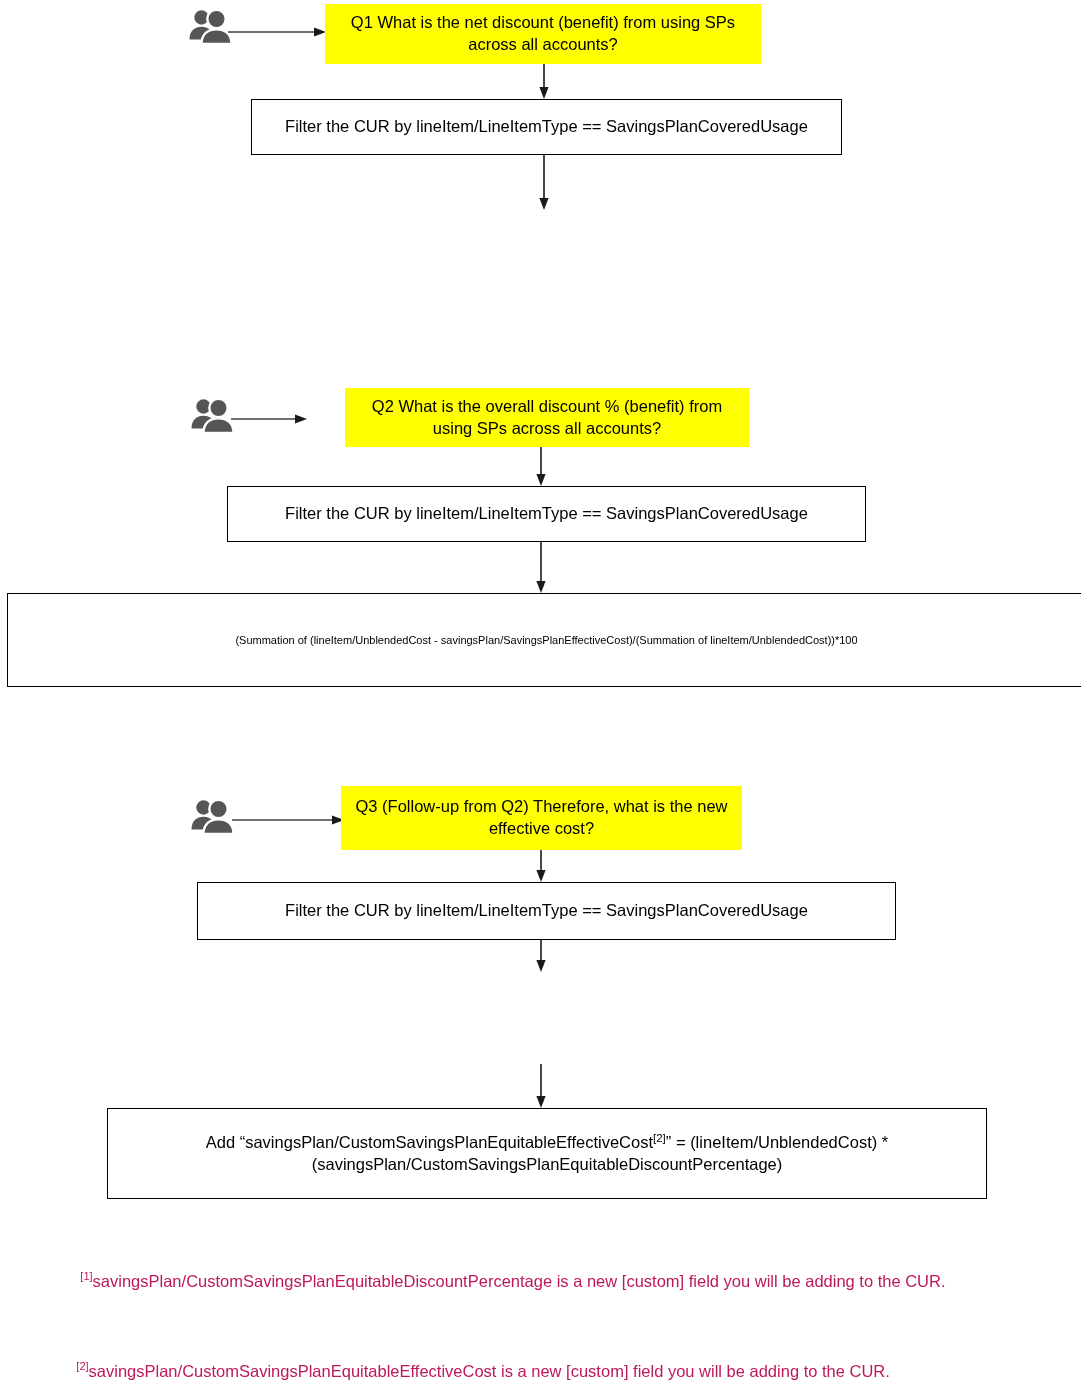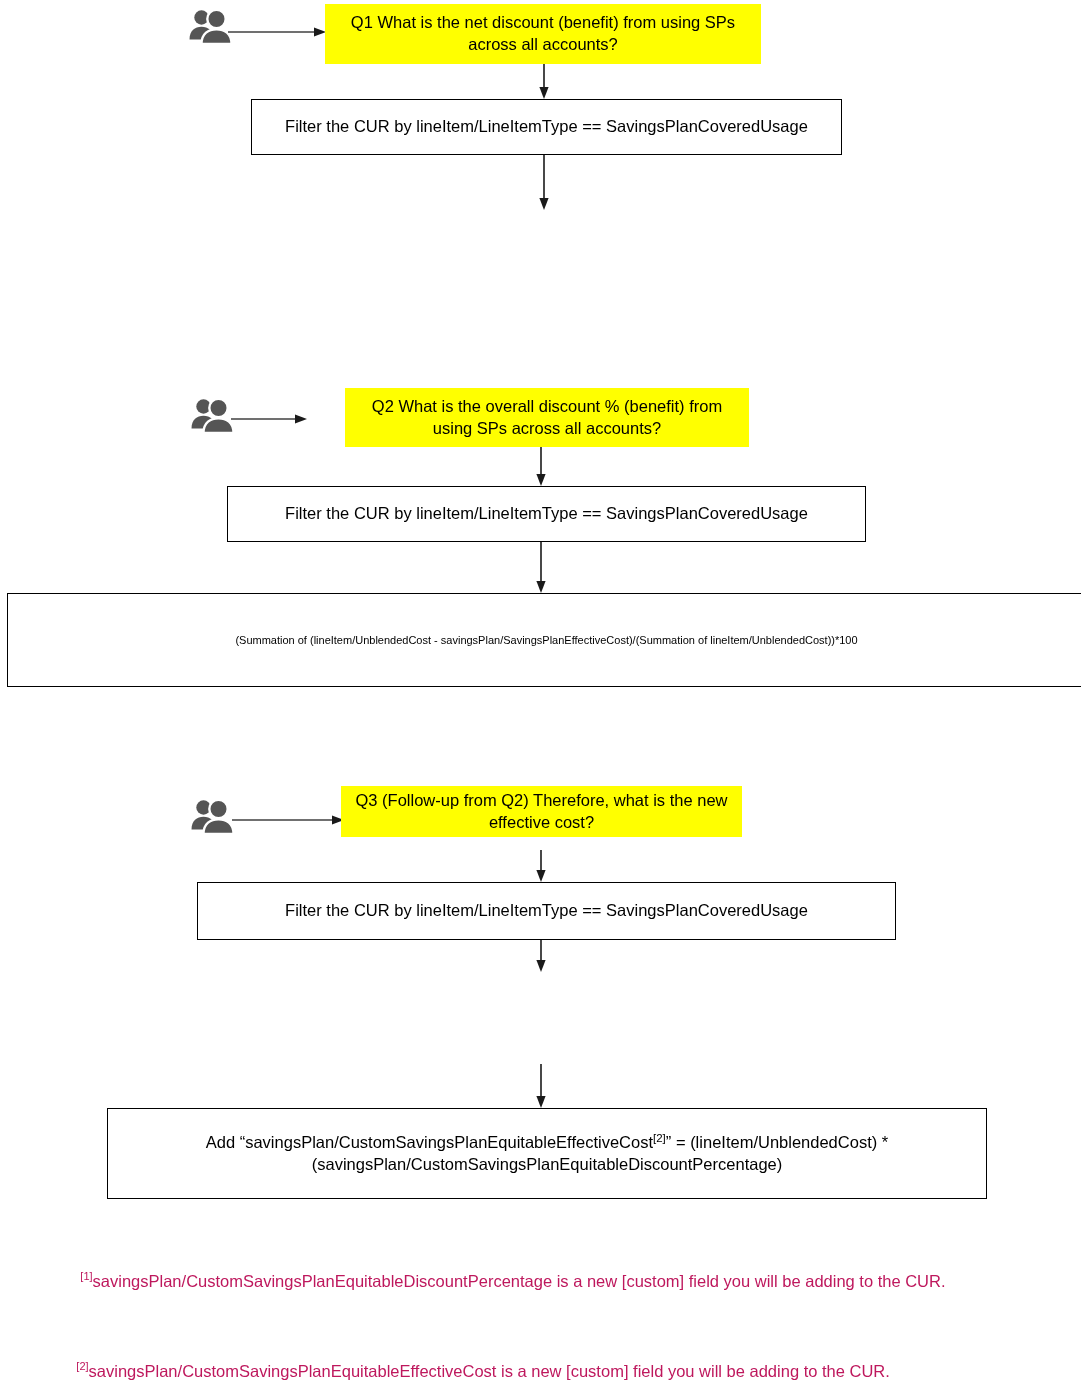--- a/index.html
+++ b/index.html
@@ -161,21 +161,21 @@
       <circle cx="28.5" cy="11" r="9.2" fill="#555555" stroke="#ffffff" stroke-width="2.4"></circle>
       <path d="M13.5 36 C13.5 25.6 20.6 21.2 28.5 21.2 C36.4 21.2 43.5 25.6 43.5 36 Z" fill="#555555" stroke="#ffffff" stroke-width="2.4"></path>
     </svg>
   </div>
   <div class="connector" style="left:232px; top:812px;">
     <svg width="114" height="16" viewBox="0 0 114 16">
       <line x1="0" y1="8" x2="102" y2="8" stroke="#404040" stroke-width="1.6"></line>
       <polygon points="112,8 100,3.4 100,12.6" fill="#1a1a1a"></polygon>
     </svg>
   </div>
-  <div class="node highlight" style="left:341px; top:786px; width:401px; height:51px;">
+  <div class="node highlight" style="left:341px; top:786px; width:401px; height:64px;">
     <span class="txt">Q3 (Follow-up from Q2) Therefore, what is the new effective cost?</span>
   </div>
 
   <div class="connector" style="left:533px; top:850px;">
     <svg width="16" height="33" viewBox="0 0 16 33">
       <line x1="8" y1="0" x2="8" y2="23" stroke="#1a1a1a" stroke-width="1.6"></line>
       <polygon points="8,32 3.4,20 12.6,20" fill="#1a1a1a"></polygon>
     </svg>
   </div>
 

